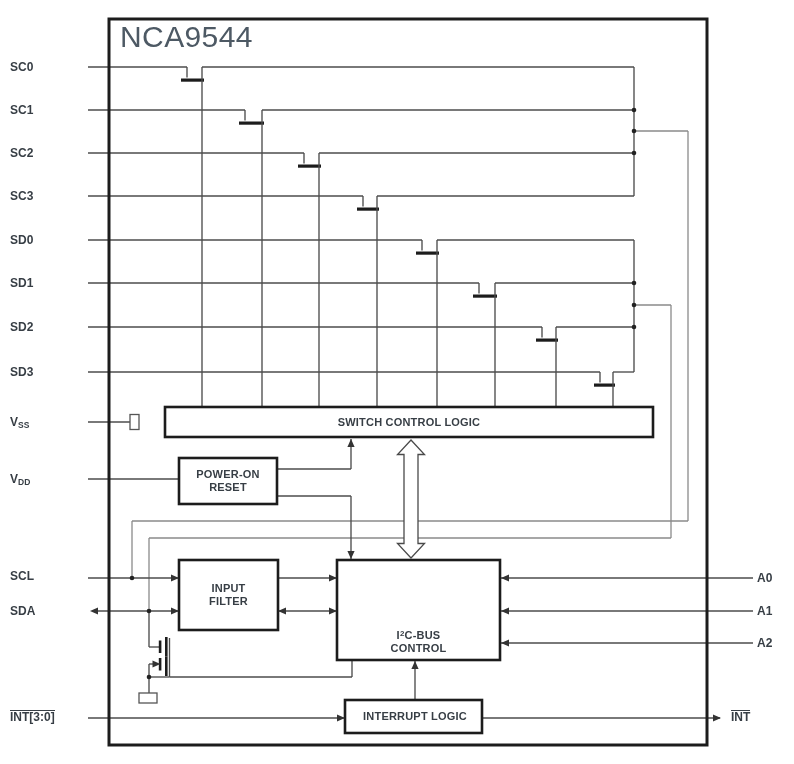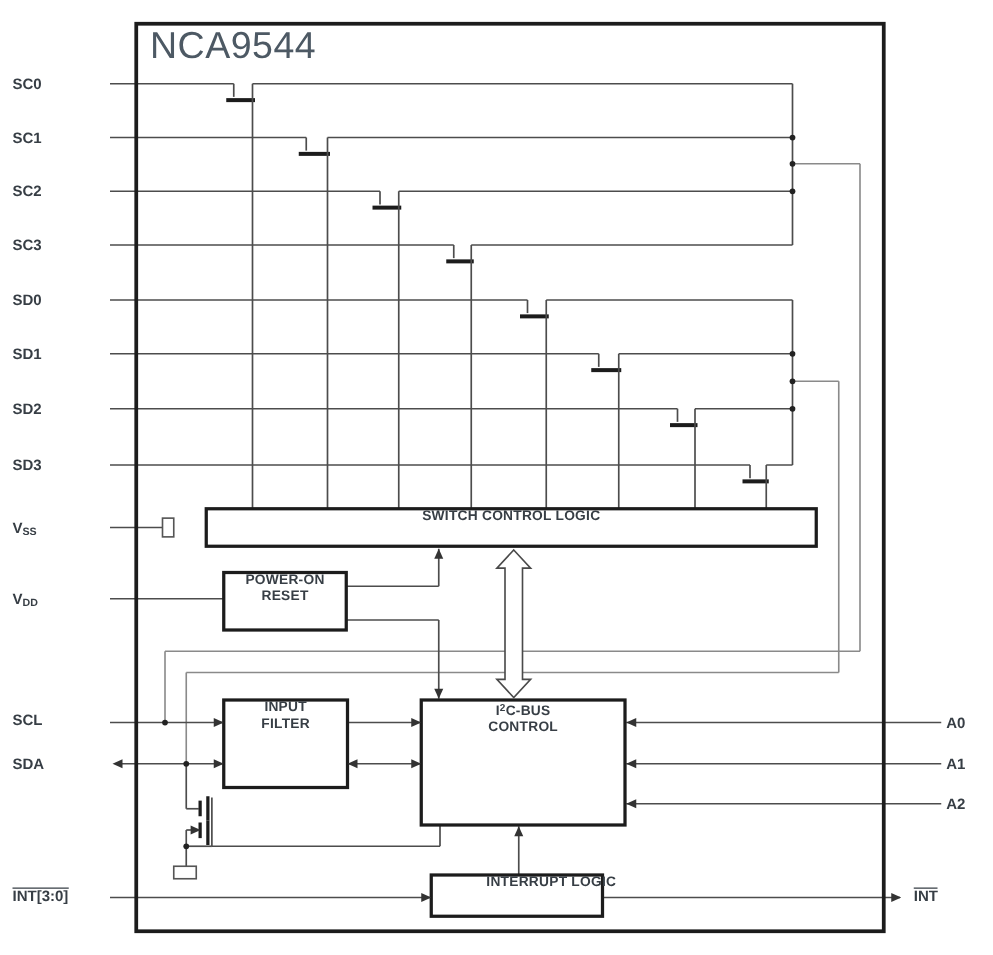--- a/index.html
+++ b/index.html
@@ -15,21 +15,21 @@
   circle.dot{fill:#222;}
   polygon.ah{fill:#333;}
   path.bigarrow{fill:#fff;stroke:#4a4a4a;stroke-width:1.3;}
   .title{position:absolute;left:120px;top:20px;font-size:30px;font-weight:500;
          letter-spacing:.4px;color:var(--c-title,#4d5964);}
   .pin-label{position:absolute;font-size:12px;font-weight:700;color:var(--c-text,#373e45);
              height:16px;line-height:16px;white-space:nowrap;}
   .left-label{left:10px;width:75px;text-align:left;}
   .pin-label sub{font-size:8.5px;vertical-align:-2px;}
   .ovl{display:inline-block;border-top:1.3px solid var(--c-text,#373e45);padding-top:0px;line-height:13px;}
-  .block-label{position:absolute;display:flex;flex-direction:column;align-items:center;
+  .block-label{position:absolute;display:flex;flex-direction:column;align-items:center;justify-content:center;
                font-size:11px;font-weight:700;letter-spacing:.2px;line-height:13px;text-align:center;
                color:var(--c-text,#373e45);pointer-events:none;}
   .block-label sup{font-size:8px;vertical-align:3px;}
 </style>
 </head>
 <body>
 
 <div id="canvas">
   <svg width="794" height="764" viewBox="0 0 794 764">
     <g id="g-routing" class="wl">
@@ -182,20 +182,20 @@
     <span>SWITCH CONTROL LOGIC</span>
   </div>
   <div class="block-label" style="left:179px;top:560px;width:99px;height:70px">
     <span>INPUT</span>
     <span>FILTER</span>
   </div>
   <div class="block-label" style="left:179px;top:458px;width:98px;height:46px">
     <span>POWER-ON</span>
     <span>RESET</span>
   </div>
-  <div class="block-label" style="left:337px;top:560px;width:163px;height:100px">
+  <div class="block-label" style="left:337px;top:591px;width:163px;height:100px">
     <span><span>I</span><sup>2</sup><span>C-BUS</span></span>
     <span>CONTROL</span>
   </div>
-  <div class="block-label" style="left:360px;top:700px;width:162px;height:33px">
+  <div class="block-label" style="left:334px;top:700px;width:162px;height:33px">
     <span>INTERRUPT LOGIC</span>
   </div>
 </div>
 
 </body></html>

